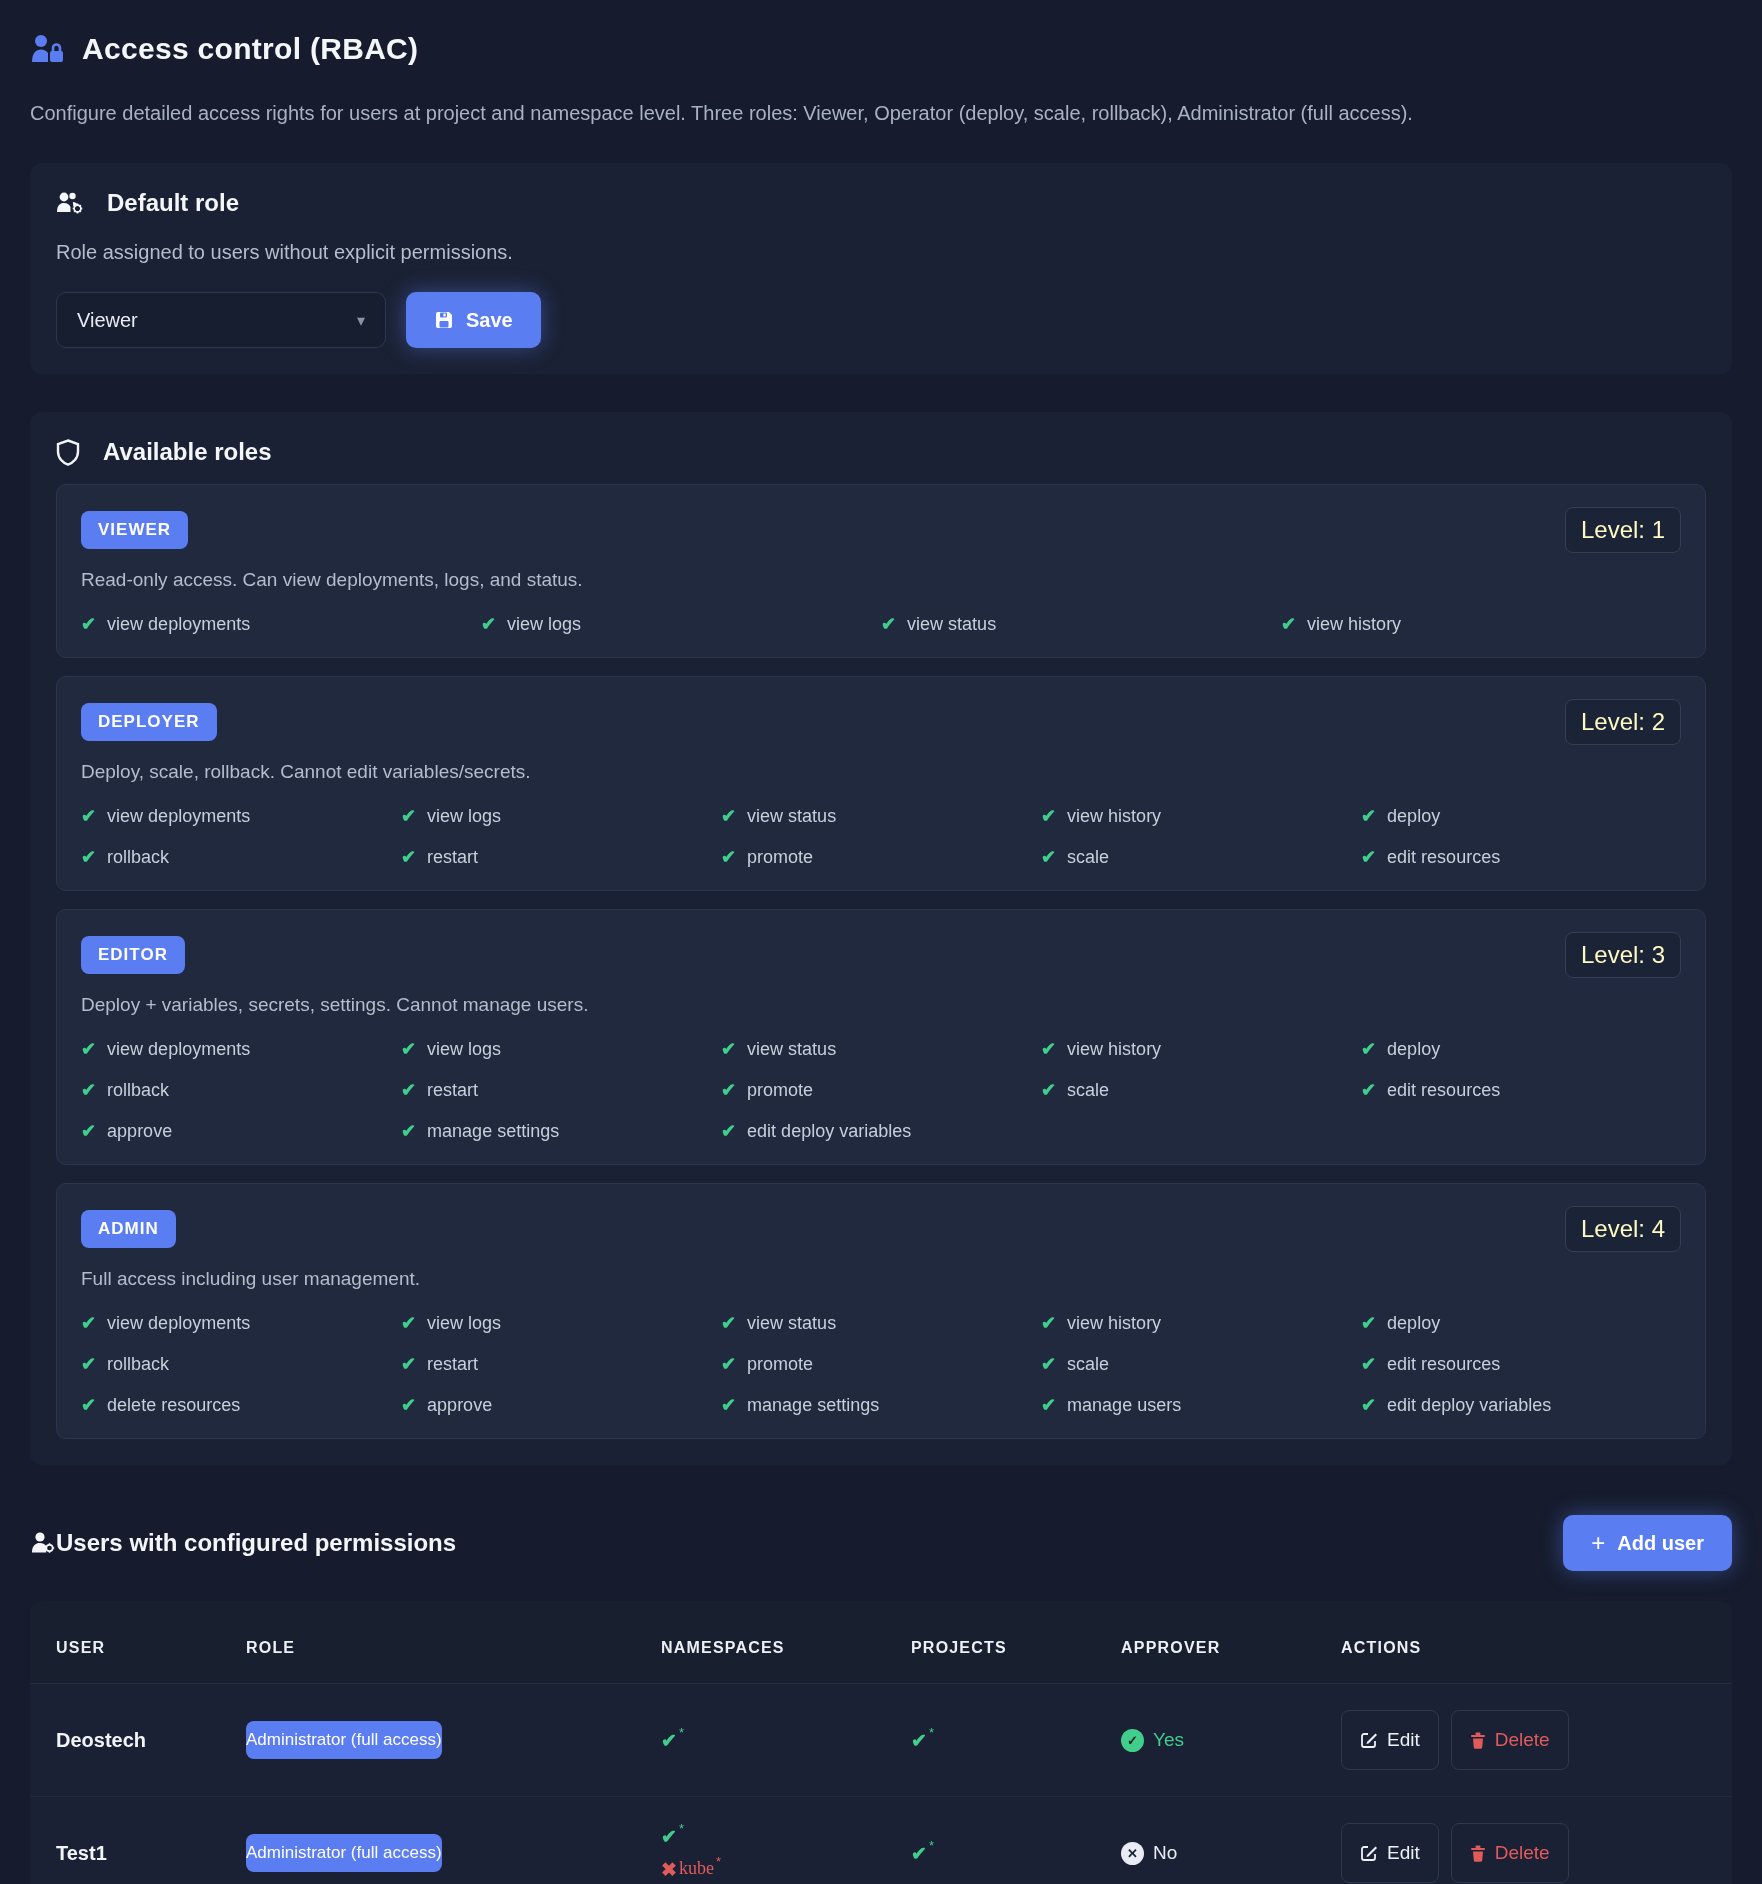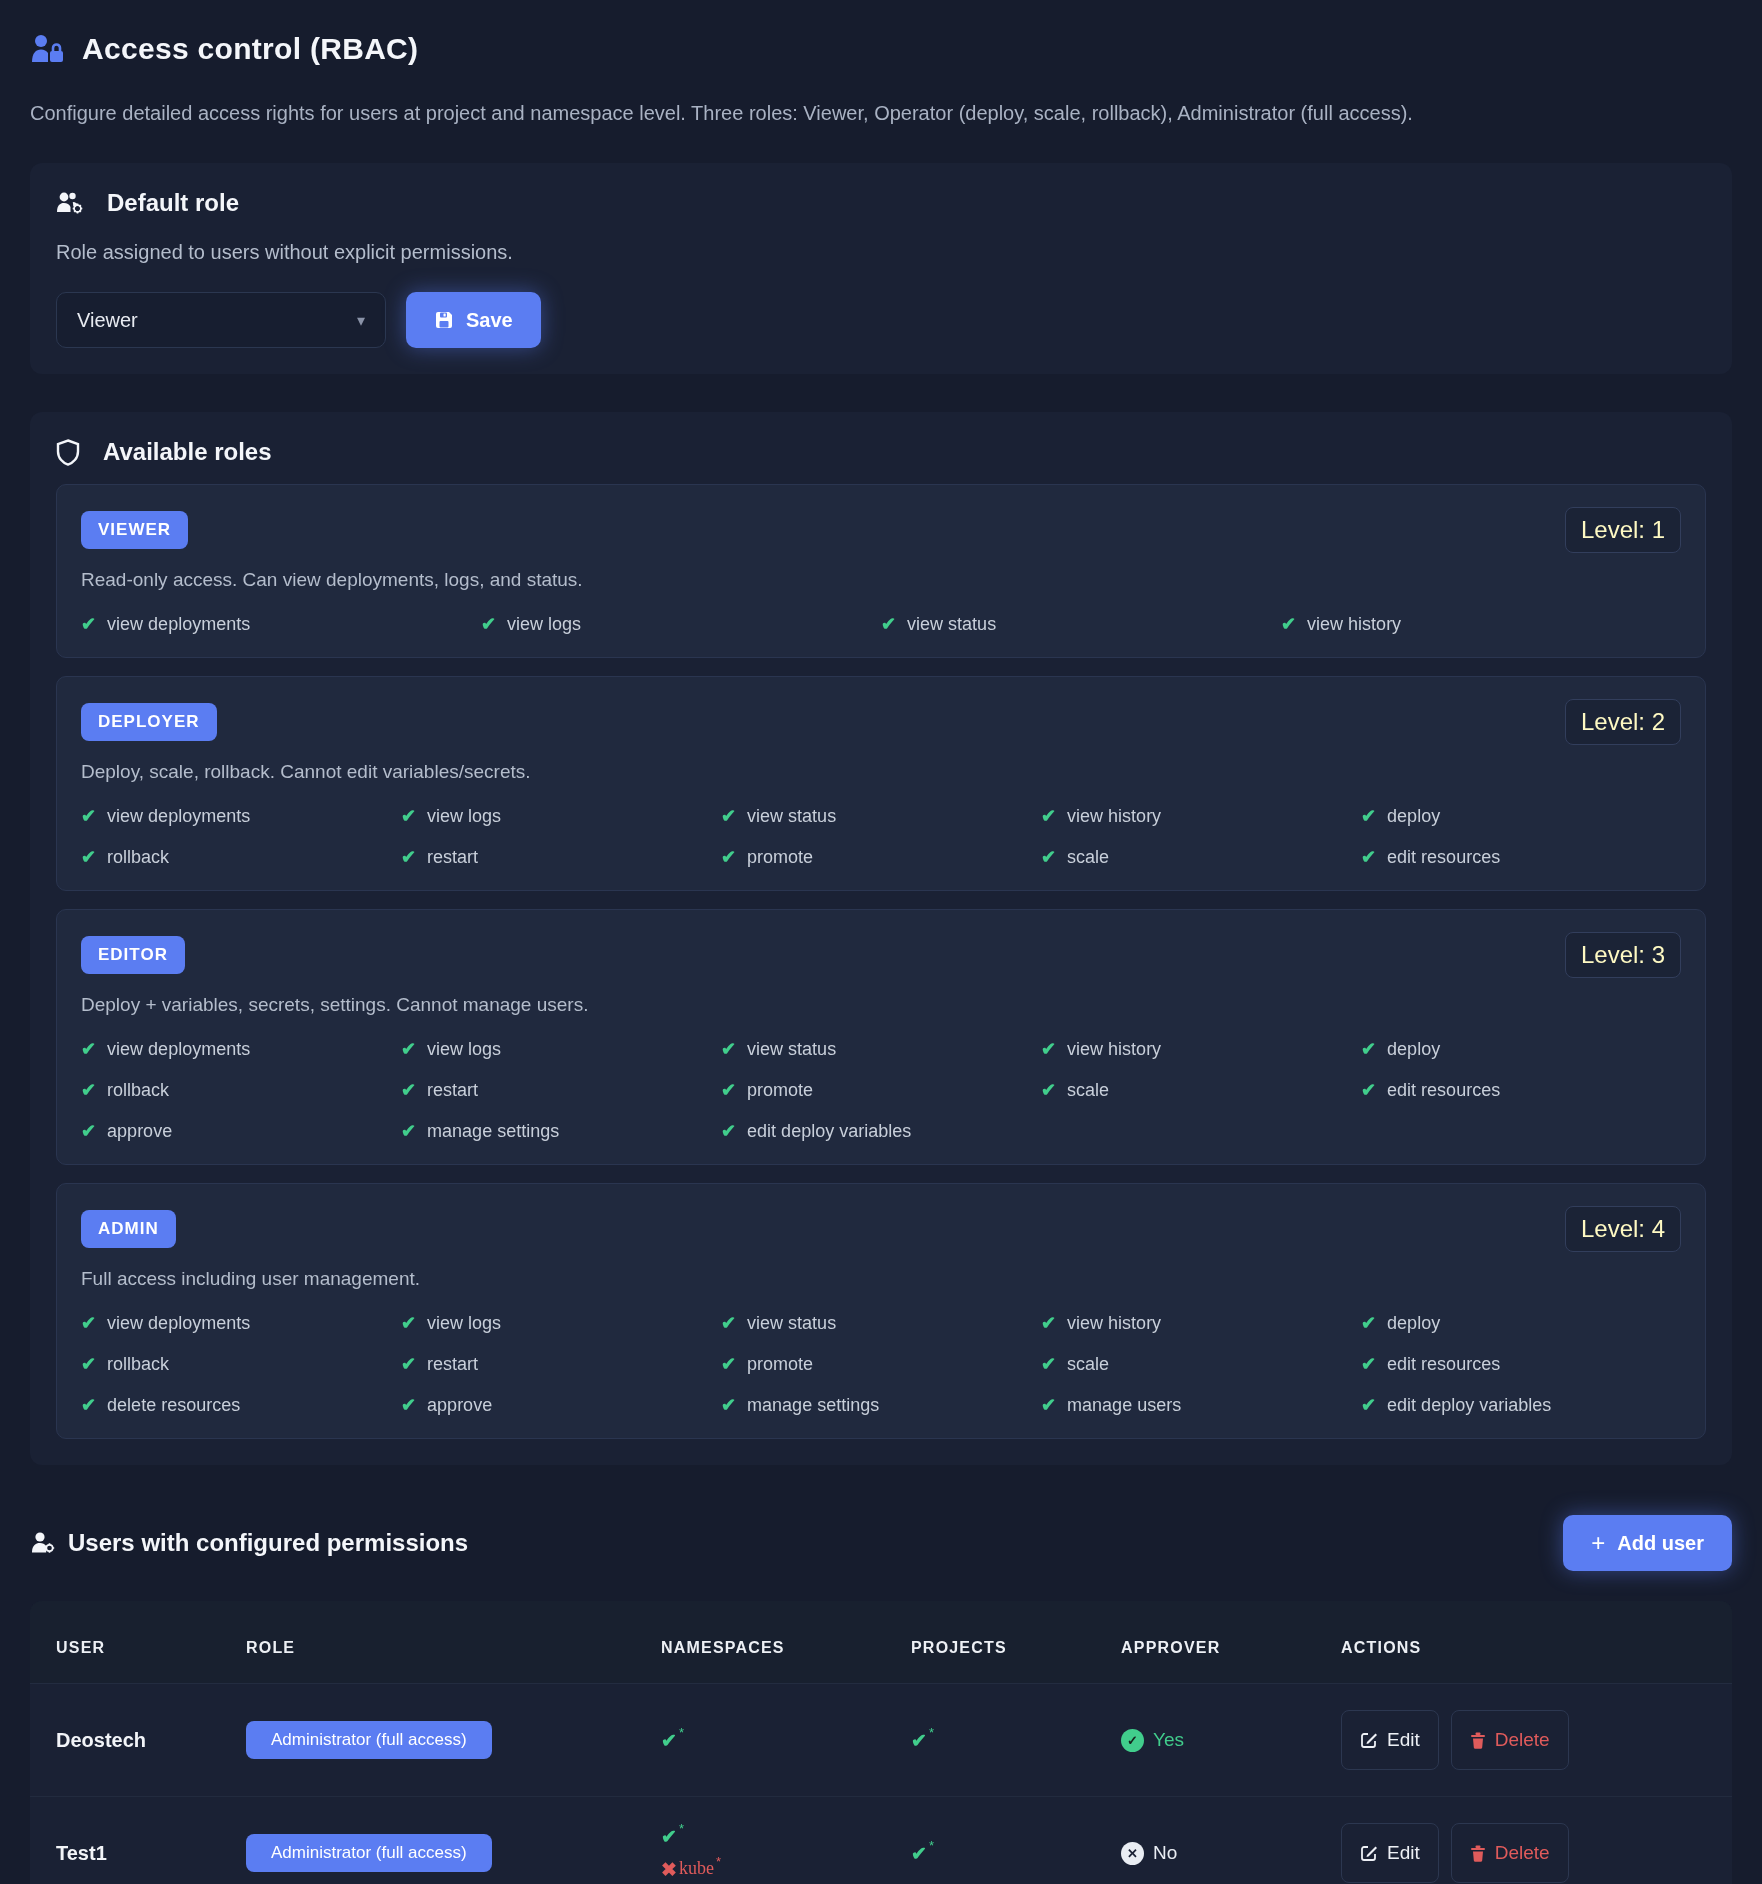--- a/index.html
+++ b/index.html
@@ -52,36 +52,36 @@
     background:#1b2336; border:1px solid #323e5c; color:#fef9c3;
     font-size:24px; padding:8px 15px; border-radius:8px;
   }
   .role-desc { margin-top:16px; font-size:19px; color:#b4bdcc; }
   .perm-grid { display:grid; margin-top:22px; row-gap:19px; }
   .perm { display:flex; align-items:center; gap:11px; font-size:18px; color:#c8cfda; }
   .perm .check { color:#41cd8c; font-weight:700; font-size:18px; }
 
   
   .users-header { display:flex; align-items:center; justify-content:space-between; margin-top:50px; }
-  .users-header-left { display:flex; align-items:center; gap:12px; }
+  .users-header-left { display:flex; align-items:center; }
 
   
   .table-card { background:#1a2134; border-radius:12px; margin-top:30px; overflow:hidden; }
   .trow {
     display:grid; grid-template-columns:190px 415px 250px 210px 220px 1fr;
     align-items:center; padding-left:26px;
   }
   .thead { background:#18202f; border-bottom:1px solid #232c40; padding-top:26px; padding-bottom:26px; }
   .th { font-size:16px; font-weight:700; color:#edf0f5; letter-spacing:1.2px;margin-top:12px; }
   .tr { border-bottom:1px solid #222b3e; padding-top:26px; padding-bottom:26px; }
   .tr:last-child { border-bottom:none; padding-bottom:60px; }
   .cell-user { font-size:20px; font-weight:700; color:#f2f4f8; }
   .cell-role .role-pill {
     display:inline-block; background:#5b7df2; color:#fff; font-size:17px;
-    padding:9px 25px; border-radius:8px;
+    padding:9px 0; border-radius:8px;
   }
   .mark-line { display:flex; align-items:flex-start; gap:2px; }
   .mark-line + .mark-line { margin-top:10px; }
   .mark-check { color:#41cd8c; font-weight:700; font-size:19px; }
   .mark-cross { color:#e05b5b; font-weight:700; font-size:19px; }
   .mark-text-red { color:#e05b5b; font-size:18px;font-family:Liberation Serif, serif; }
   .sup { font-size:13px; position:relative; top:-4px; }
   .sup-green { color:#41cd8c; }
   .sup-red { color:#e05b5b; }
   .approver { display:flex; align-items:center; gap:9px; font-size:19px; }

